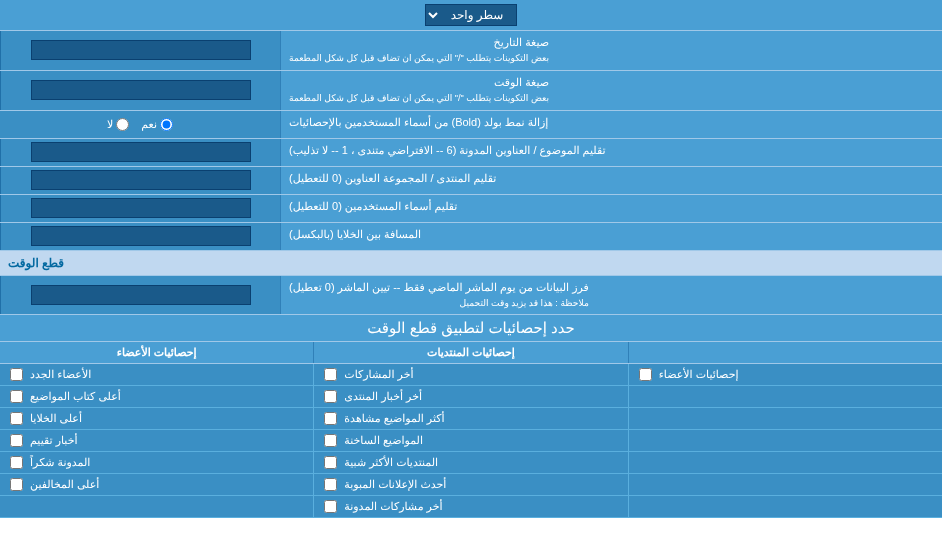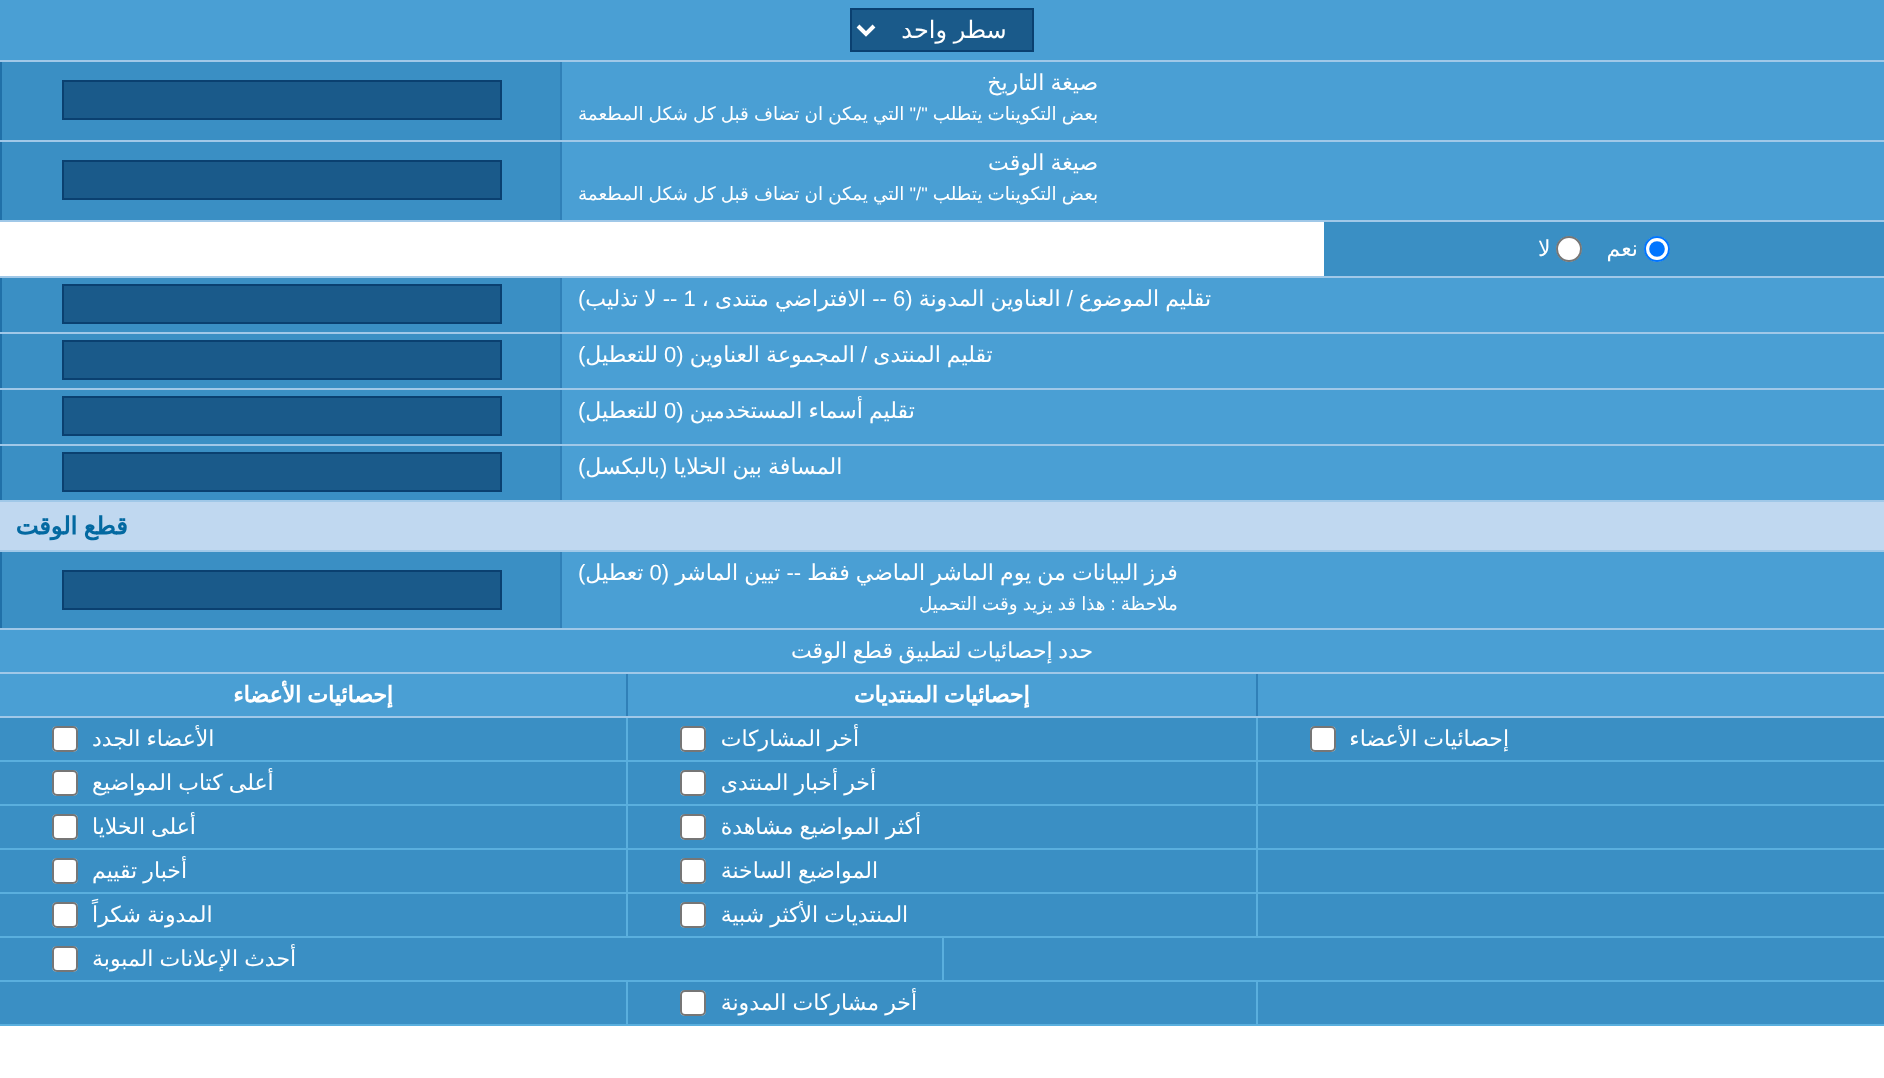--- a/index.html
+++ b/index.html
@@ -114,44 +114,43 @@
       display: flex;
       border-bottom: 1px solid #5aafde;
       min-height: 22px;
     }
 
     .checkboxes-col {
       flex: 1;
       display: flex;
       align-items: center;
       justify-content: flex-end;
-      padding: 2px 26px;
+      padding: 2px 10px;
       border-left: 1px solid #5aafde;
       background: #3a8fc4;
       color: #fff;
       font-size: 11px;
       gap: 4px;
     }
 
     .checkboxes-col:last-child {
       border-left: none;
     }
 
     .checkboxes-col input[type="checkbox"] {
       margin-right: 3px;
     }
 
     .limit-row {
       background: #4a9fd4;
       color: #fff;
       text-align: center;
       padding: 4px 8px;
-      font-size: 11px;
-      border-bottom: 1px solid #a0c8e8;
-      font-family: Liberation Serif, serif;
+      font-size: 15px;
+      border-bottom: 1px solid #a0c8e8;
     }
 
     .top-row {
       display: flex;
       align-items: center;
       justify-content: center;
       padding: 4px 8px;
       background: #4a9fd4;
       border-bottom: 1px solid #a0c8e8;
     }
@@ -186,20 +185,23 @@
 <div class="row">
   <div class="label-cell">
     <span>صيغة الوقت<br><small>بعض التكوينات يتطلب "/" التي يمكن ان تضاف قبل كل شكل المطعمة</small></span>
   </div>
   <div class="input-cell">
     <input type="text" style="">
   </div>
 </div>
 
 <div class="row">
+  <div class="label-cell">
+    إزالة نمط بولد (Bold) من أسماء المستخدمين بالإحصائيات
+  </div>
   <div class="radio-cell">
     <label class="radio-label">
       <input type="radio" name="remove_bold" value="yes" checked="" style=""> نعم
     </label>
     <label class="radio-label">
       <input type="radio" name="remove_bold" value="no" style=""> لا
     </label>
   </div>
 </div>
 
@@ -322,20 +324,24 @@
     <input type="checkbox" style="">
   </div>
 </div>
 
 <div class="checkboxes-body-row">
   <div class="checkboxes-col"></div>
   <div class="checkboxes-col">
     <span>أحدث الإعلانات المبوبة</span>
     <input type="checkbox" style="">
   </div>
+  <div class="checkboxes-col">
+    <span>أعلى المخالفين</span>
+    <input type="checkbox" style="">
+  </div>
 </div>
 
 <div class="checkboxes-body-row">
   <div class="checkboxes-col"></div>
   <div class="checkboxes-col">
     <span>أخر مشاركات المدونة</span>
     <input type="checkbox" style="">
   </div>
   <div class="checkboxes-col"></div>
 </div>

